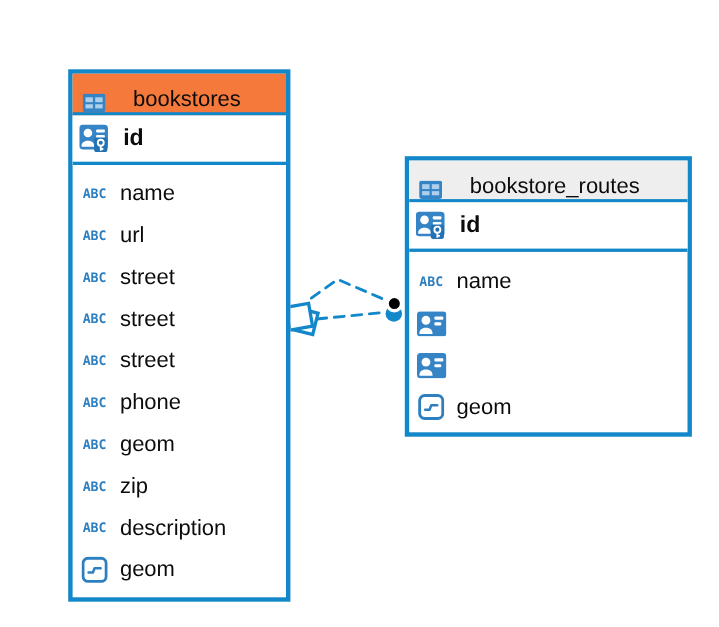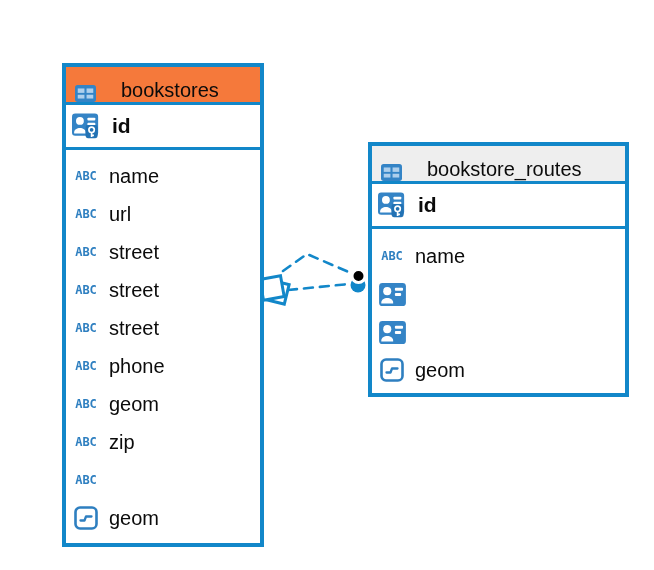--- a/index.html
+++ b/index.html
@@ -159,20 +159,21 @@
       <div class="field-row">
         <span class="abc">ABC</span>
         <span class="flabel">geom</span>
       </div>
       <div class="field-row">
         <span class="abc">ABC</span>
         <span class="flabel">zip</span>
       </div>
       <div class="field-row">
         <span class="abc">ABC</span>
+        <span class="flabel">description</span>
       </div>
       <div class="field-row">
         <span class="icon-box">
           <svg width="24" height="24" viewBox="0 0 24 24">
               <use href="#sym-geom"></use>
             </svg>
         </span>
         <span class="flabel">geom</span>
       </div>
     </div>

